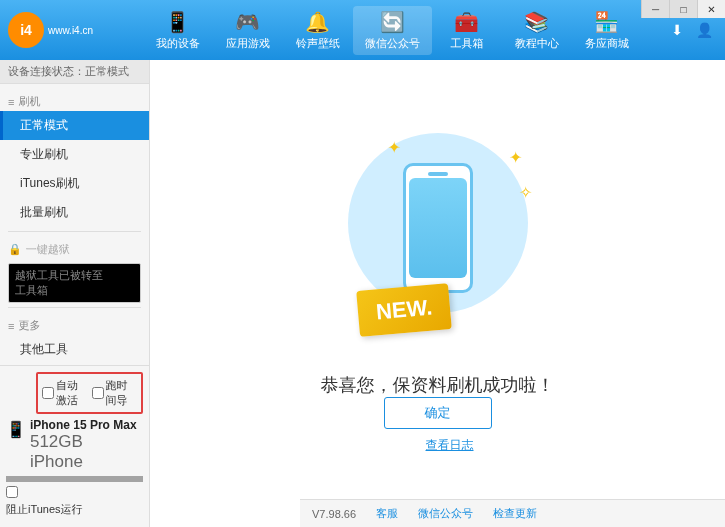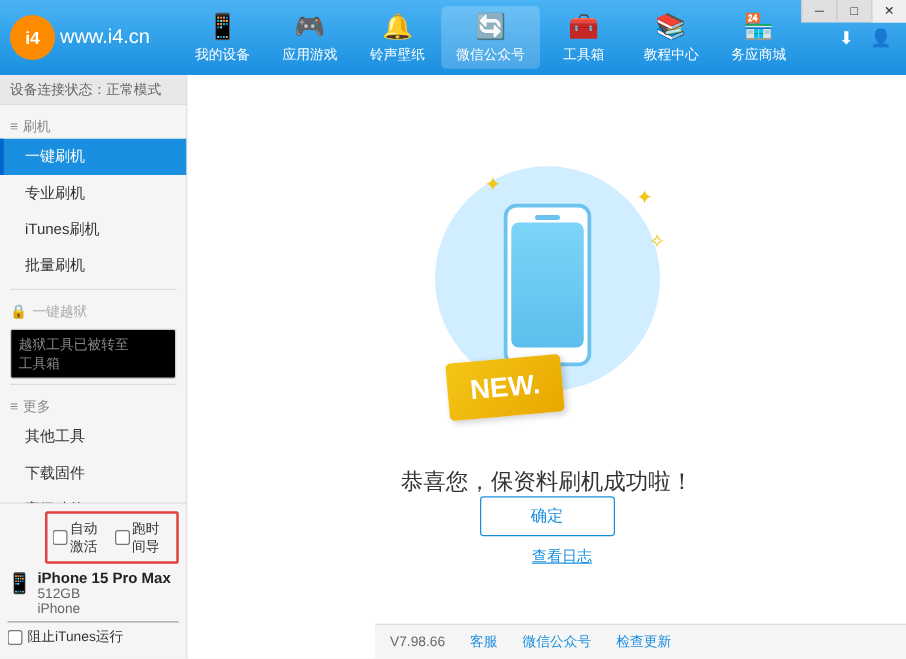--- a/index.html
+++ b/index.html
@@ -2,21 +2,21 @@
 <html><head>
   <meta charset="utf-8">
   <style>
     * { margin: 0; padding: 0; box-sizing: border-box; }
     body { width: 725px; height: 527px; font-family: 'Microsoft YaHei', Arial, sans-serif; font-size: 12px; overflow: hidden; background: #f0f0f0; }
 
     
     .header { width: 100%; height: 60px; background: linear-gradient(180deg, #4ab3f4 0%, #1a8fe0 100%); display: flex; align-items: center; }
     .logo-area { width: 120px; display: flex; align-items: center; padding-left: 8px; }
     .logo-circle { width: 36px; height: 36px; background: #ff8c00; border-radius: 50%; display: flex; align-items: center; justify-content: center; color: white; font-weight: bold; font-size: 14px; margin-right: 4px; }
-    .logo-text { color: white; font-size: 16px; line-height: 1.3; text-align: center; }
+    .logo-text { color: white; font-size: 10px; line-height: 1.3; text-align: center; }
     .nav-tabs { display: flex; flex: 1; justify-content: center; }
     .nav-tab { display: flex; flex-direction: column; align-items: center; padding: 4px 12px; color: white; cursor: pointer; font-size: 11px; min-width: 70px; }
     .nav-tab.active { background: rgba(255,255,255,0.2); border-radius: 4px; }
     .nav-tab-icon { font-size: 20px; margin-bottom: 2px; }
     .header-right { display: flex; align-items: center; padding-right: 8px; gap: 4px; }
     .header-btn { width: 24px; height: 24px; display: flex; align-items: center; justify-content: center; color: white; cursor: pointer; font-size: 14px; }
 
     
     .main-layout { display: flex; height: calc(527px - 60px); }
 
@@ -31,22 +31,22 @@
     .sidebar-divider { border: none; border-top: 1px solid #ddd; margin: 4px 8px; }
 
     
     .sidebar-bottom { border-top: 1px solid #ddd; padding: 6px; }
     .auto-row { display: flex; align-items: center; gap: 4px; padding: 2px 0; border: 2px solid #e04040; border-radius: 2px; padding: 4px; margin-left: 30px; }
     .checkbox-item { display: flex; align-items: center; gap: 2px; font-size: 11px; color: #333; }
     .device-item { padding: 4px 0; display: flex; align-items: flex-start; gap: 4px; }
     .device-icon { font-size: 16px; color: #1a8fe0; margin-top: 2px; }
     .device-info { }
     .device-name { font-size: 12px; font-weight: bold; color: #222; }
-    .device-sub { font-size: 11px; color: #666; }
-    .itunes-row { display: flex; align-items: center; gap: 4px; font-size: 11px; color: #333; padding: 4px 0; border-top: 1px solid #a3a3a3; }
+    .device-sub { font-size: 17px; color: #666; }
+    .itunes-row { display: flex; align-items: flex-start; gap: 4px; font-size: 11px; color: #333; padding: 4px 0; border-top: 6px solid #a3a3a3; flex-direction: column; }
 
     
     .content { flex: 1; display: flex; flex-direction: column; align-items: center; justify-content: center; background: white; position: relative; }
 
     
     .phone-illustration { position: relative; width: 200px; height: 220px; display: flex; align-items: center; justify-content: center; margin-bottom: 20px; }
     .circle-bg { position: absolute; width: 180px; height: 180px; background: #d0eeff; border-radius: 50%; top: 0; left: 10px; }
     .phone-shape { position: absolute; z-index: 2; width: 70px; height: 130px; background: white; border-radius: 10px; border: 3px solid #6bc4f0; top: 30px; left: 65px; display: flex; align-items: center; justify-content: center; overflow: hidden; }
     .phone-screen { width: 58px; height: 100px; background: linear-gradient(180deg, #7dd4f8 0%, #5bbfed 100%); border-radius: 6px; }
     .phone-notch { position: absolute; top: 6px; left: 50%; transform: translateX(-50%); width: 20px; height: 4px; background: #6bc4f0; border-radius: 2px; }
@@ -131,21 +131,21 @@
 
   <div class="sidebar">
     <div class="breadcrumb-bar">设备连接状态：正常模式</div>
     <div class="sidebar-content">
 
       <div class="sidebar-section-title">
         <span>≡</span>
         <span>刷机</span>
       </div>
       <div class="sidebar-item active">
-        <span>一键刷机</span>
+        <span>正常模式</span>
       </div>
       <div class="sidebar-item">
         <span>专业刷机</span>
       </div>
       <div class="sidebar-item">
         <span>iTunes刷机</span>
       </div>
       <div class="sidebar-item">
         <span>批量刷机</span>
       </div>

